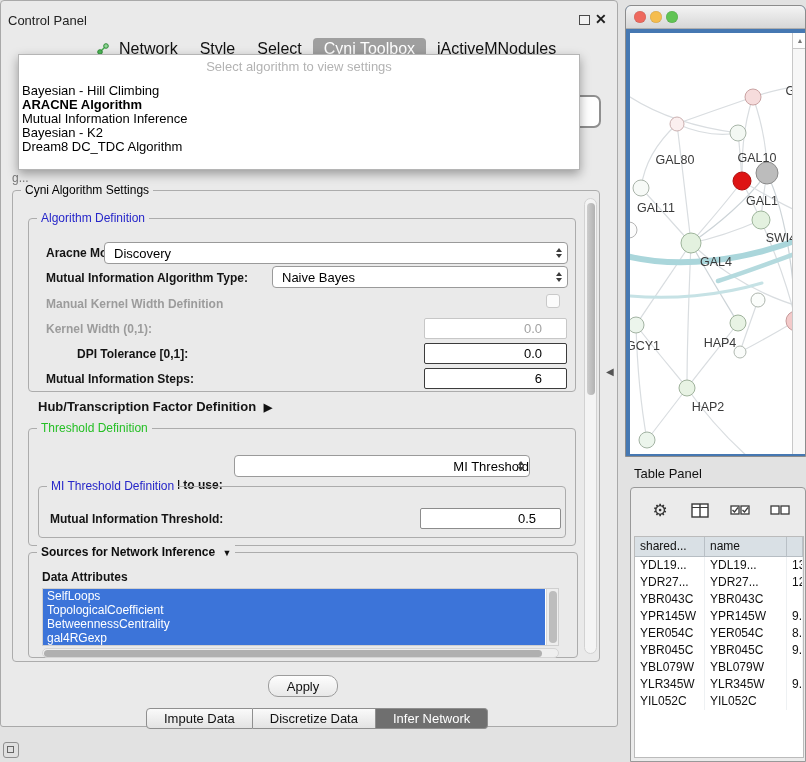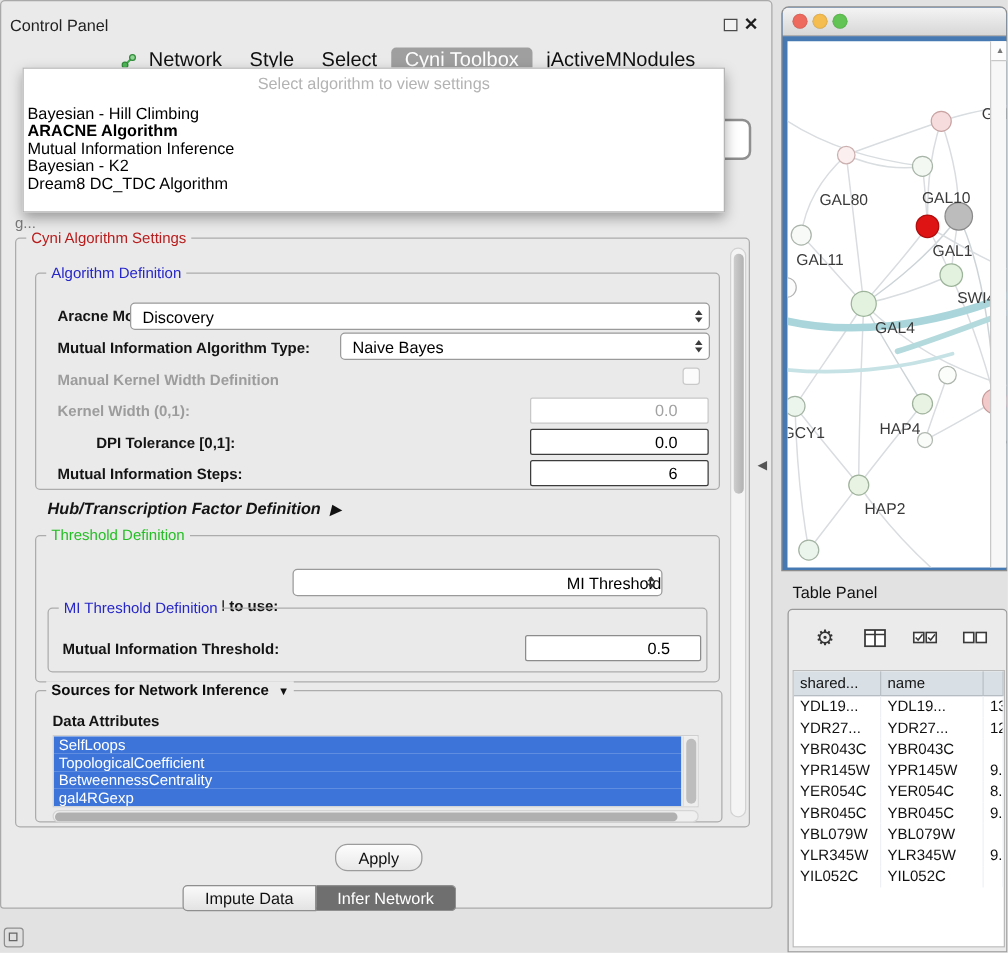--- a/index.html
+++ b/index.html
@@ -32,21 +32,21 @@
     z-index:10; padding-top:4px; }
   .dd-placeholder { text-align:center; color:#b3b3b3; font-size:13px; height:16px; line-height:16px; }
   .dd-list { margin-top:9px; padding-left:2px; }
   .dd-item { font-size:13px; line-height:14px; color:#000; padding-left:1px; white-space:nowrap; }
   .dd-item.selected { font-weight:bold; }
   .hidden-frag { position:absolute; left:12px; top:171px; font-size:12px; color:#787878; z-index:1; }
 
   
   .gb { position:absolute; border:1px solid #acacac; border-radius:4px; }
   .gb-label { position:absolute; top:-8px; left:8px; background:#eaeaea; padding:0 4px;
-    font-size:12px; line-height:15px; color:#b91c1c; white-space:nowrap; }
+    font-size:12px; line-height:15px; color:#000000; white-space:nowrap; }
   .gb-label.blue { color:#2626c9; }
   .gb-label.green { color:#24bf24; }
   .gb-label.boldb { font-weight:bold; color:#0d0d0d; }
   .tri { font-size:9px; color:#111; margin-left:4px; }
 
   .flabel { position:absolute; font-size:12px; font-weight:bold; color:#141414;
     line-height:14px; white-space:nowrap; }
   .flabel.disabled { color:#9c9c9c; }
 
   .combo { position:absolute; background:#fff; border:1px solid #9a9a9a; border-radius:4px;
@@ -217,21 +217,21 @@
 <span class="flabel" style="left:46px; top:347px;padding-left:31px;">DPI Tolerance [0,1]:</span>
 <div class="tinput" style="left:424px; top:343px; width:143px; height:21px;">
   <span>0.0</span>
 </div>
 
 <span class="flabel" style="left:46px; top:372px;">Mutual Information Steps:</span>
 <div class="tinput" style="left:424px; top:368px; width:143px; height:21px;">
   <span>6</span>
 </div>
 
-<span class="flabel" style="left:38px; top:400px; font-size:13px;font-style:italic;">
+<span class="flabel" style="left:38px; top:400px; font-size:13px;">
   <span>Hub/Transcription Factor Definition</span>
   <span class="tri" style="font-size:11px;">▶</span>
 </span>
 
 <div class="gb" style="left:28px; top:428px; width:548px; height:118px;">
   <span class="gb-label green">Threshold Definition</span>
 </div>
 
 <span class="flabel" style="left:86px; top:478px;">Which threshold to use:</span>
 <div class="combo" style="left:234px; top:455px; width:296px; height:22px;justify-content:flex-end;">
@@ -269,20 +269,21 @@
 <div class="htrack" style="left:42px; top:648px; width:517px; height:10px;">
   <div class="hthumb" style="left:1px; width:498px;"></div>
 </div>
 
 <div class="apply-btn">
   <span>Apply</span>
 </div>
 
 <div class="bottom-tabbar">
     <div class="seg">Impute Data</div>
+    <div class="seg">Discretize Data</div>
     <div class="seg active">Infer Network</div>
   </div>
 
 <div class="net-window">
   <div class="net-titlebar">
     <span class="tlight" style="left: 8px; background: rgb(238, 106, 95);"></span>
     <span class="tlight" style="left: 24px; background: rgb(245, 189, 79);"></span>
     <span class="tlight" style="left: 40px; background: rgb(97, 196, 84);"></span>
   </div>
   <div class="net-canvas">

